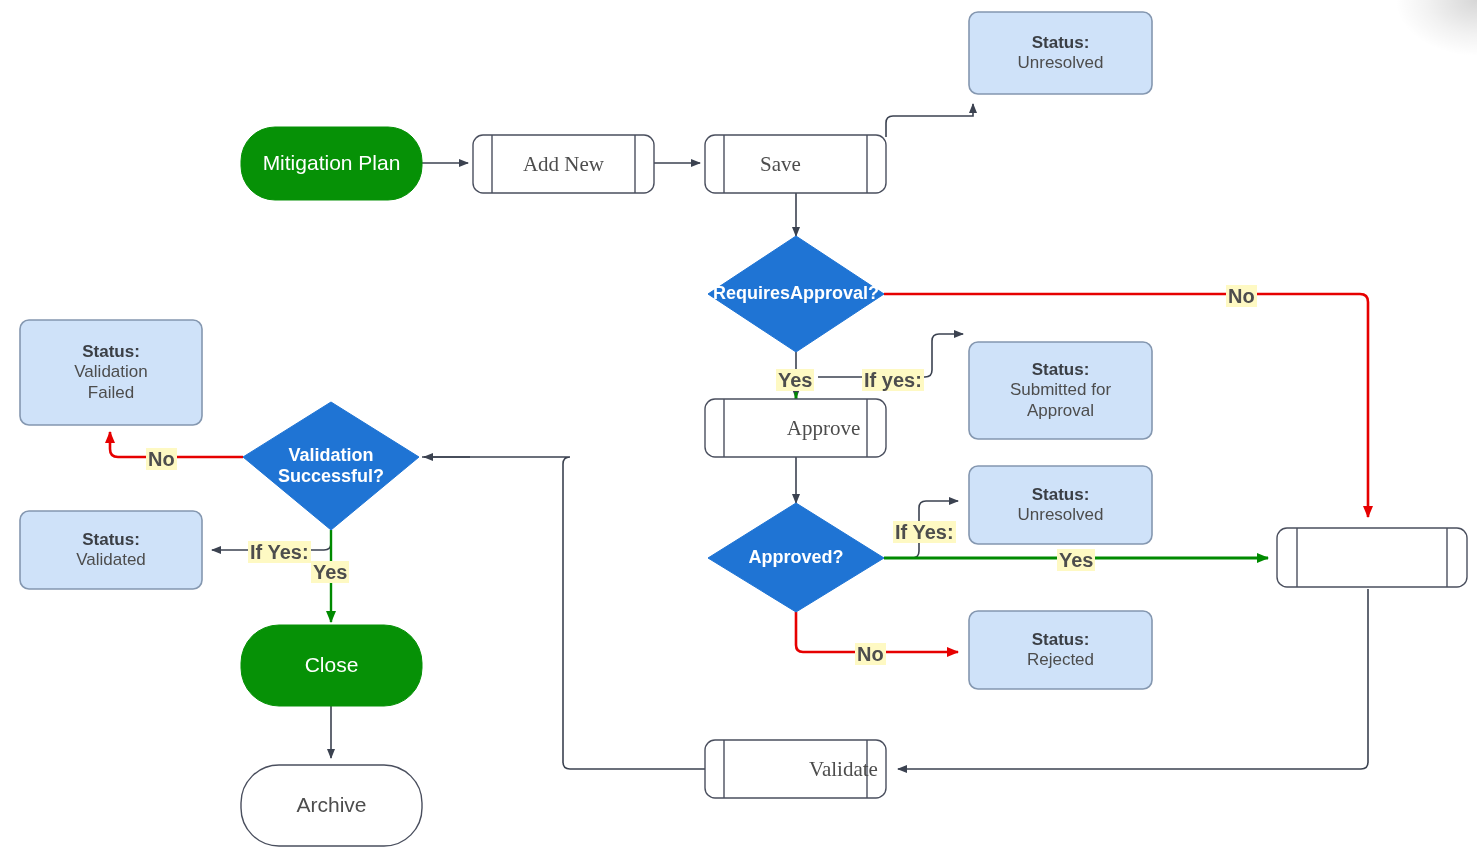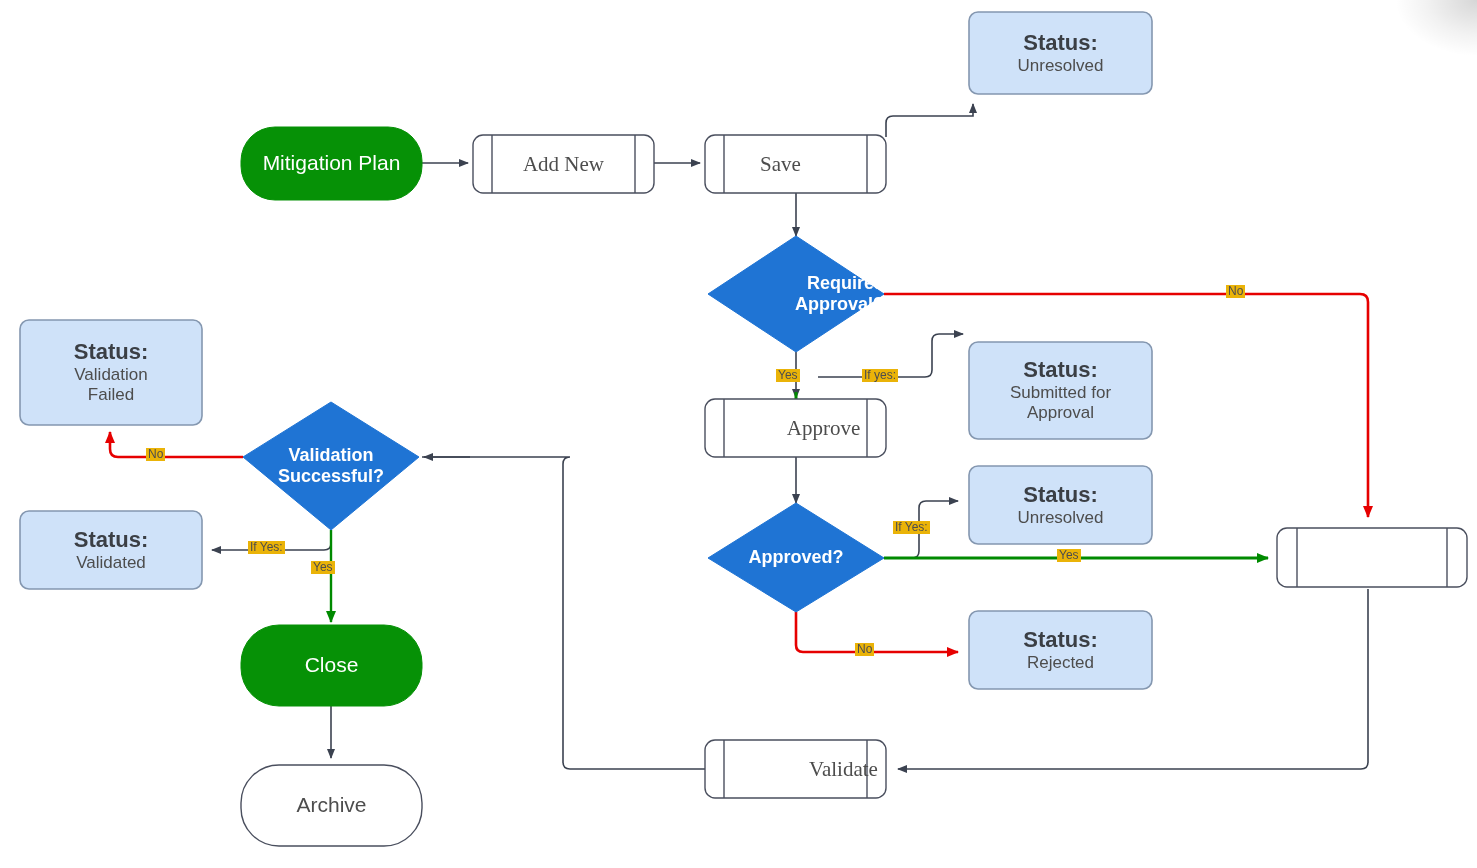--- a/index.html
+++ b/index.html
@@ -58,29 +58,29 @@
   .t-decision {
     font-size: 18px;
     font-weight: bold;
     color: #ffffff;
   }
   .t-status {
     font-size: 17px;
     color: #4d4d4d;
   }
   .t-status b {
-    font-size: 22px;
+    font-size: 17px;
     color: #3b3f45;
   }
   .edge-label {
     position: absolute;
-    font-size: 12px;
-    font-weight: normal;
-    color: #4d4d4d;
-    background: #eab308;
+    font-size: 20px;
+    font-weight: bold;
+    color: #4d4d4d;
+    background: #fef9c3;
     padding: 0 2px;
     white-space: nowrap;
     line-height: 1.1;
   }
 </style>
 </head>
 <body>
 
 <div id="canvas">
 
@@ -213,21 +213,21 @@
 
   <div class="node-text t-process" style="left:492px; top:135px; width:143px; height:58px;">Add New</div>
 
   <div class="node-text t-process" style="left:724px; top:135px; width:113px; height:58px;">Save</div>
 
   <div class="node-text t-status" style="left:969px; top:12px; width:183px; height:82px; flex-direction:column;">
     <b>Status:</b>
     <span>Unresolved</span>
   </div>
 
-  <div class="node-text t-decision" style="left:708px; top:236px; width:176px; height:116px; flex-direction:column;align-items:flex-end;">
+  <div class="node-text t-decision" style="left:708px; top:236px; width:176px; height:116px; flex-direction:row;">
     <span>Requires</span>
     <span>Approval?</span>
   </div>
 
   <div class="node-text t-process" style="left:724px; top:399px; width:143px; height:58px;margin-left:28px;">Approve</div>
 
   <div class="node-text t-status" style="left:969px; top:342px; width:183px; height:97px; flex-direction:column;">
     <b>Status:</b>
     <span>Submitted for</span>
     <span>Approval</span>

